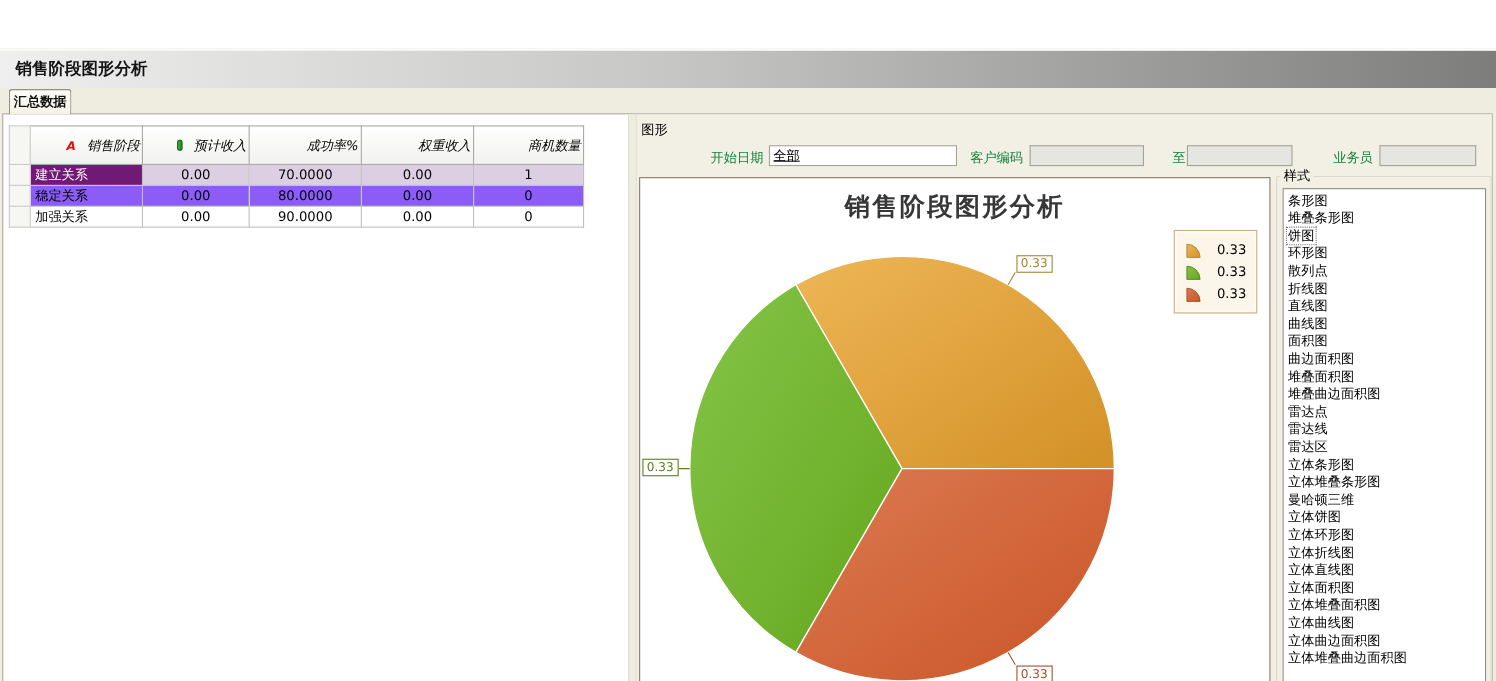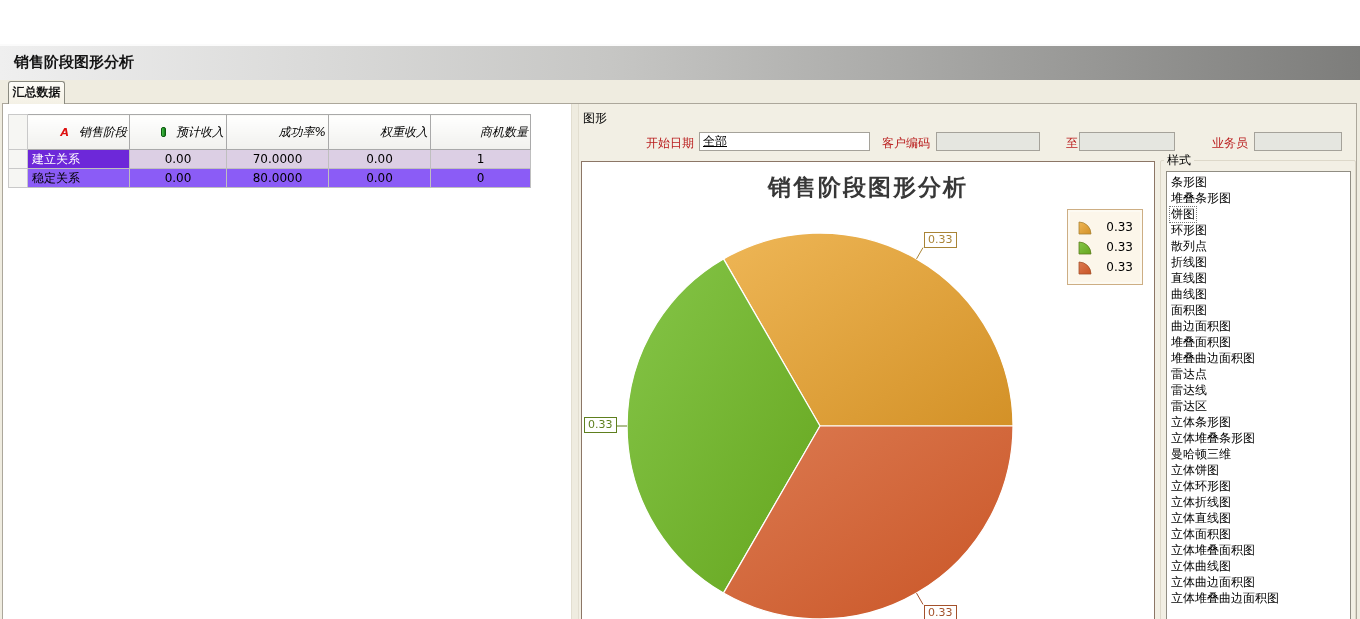--- a/index.html
+++ b/index.html
@@ -28,30 +28,30 @@
   table#grid { position:absolute; left:8px; top:70px; border-collapse:collapse; table-layout:fixed;
     font-size:12px; border:1px solid #92A7BB; background:#FFF; }
   #grid th, #grid td { border:1px solid #BFBFBF; height:19px; padding:0 4px;
     overflow:hidden; white-space:nowrap; }
   #grid thead th { background:linear-gradient(#FFFFFF,#F1F1EE); border-color:#A9A9A9;
     font-weight:normal; text-align:right; height:35px; padding:0 2px;font-style:italic; }
   #grid .rowhdr { background:#F6F6F3; border-color:#C9C9C9; }
   #grid td.num { text-align:center; }
   #grid td.stage { text-align:left; }
   tr.r0 td { background:#DCCFE4; }
-  tr.r0 td.stage { background:#6d28d9; color:#FFFFFF; }
+  tr.r0 td.stage { background:#701a75; color:#FFFFFF; }
   tr.r1 td { background:#8b5cf6; }
   tr.r2 td { background:#FFFFFF; }
   tr.r0 td.rowhdr, tr.r1 td.rowhdr, tr.r2 td.rowhdr { background:#F6F6F3; }
   .icon-a { color:#DE1010; font-weight:bold; font-size:11px; margin-right:10px; }
   .icon-bar { display:inline-block; width:5px; height:10px; margin-right:10px; vertical-align:-1px;
     background:linear-gradient(to right,#46C24A,#157A18); border:1px solid #0E5C10; border-radius:2px; }
 
   
-  .flabel { position:absolute; top:91px; font-size:12px; color:#b91c1c; }
+  .flabel { position:absolute; top:91px; font-size:12px; color:#15803d; }
   .finput { position:absolute; top:88px; height:19px; border:1px solid #A5A29A; font-size:12px;
     padding:0 3px; font-family:inherit; }
   .finput.white { background:#FFFFFF;text-decoration:underline; }
   .finput.gray { background:#E5E6E0; }
   #graph-label { position:absolute; left:583px; top:66px; font-size:12px; color:#000; }
 
   
   #chart { position:absolute; left:581px; top:117px; width:574px; height:491px;
     background:#FFFFFF; border:1px solid #8C7666; }
   #chart-title { position:absolute; left:0; top:10px; width:100%; text-align:center;
@@ -118,20 +118,28 @@
         <td class="num">0.00</td>
         <td class="num">70.0000</td>
         <td class="num">0.00</td>
         <td class="num">1</td>
       </tr>
       <tr class="r1">
         <td class="rowhdr"></td>
         <td class="stage">稳定关系</td>
         <td class="num">0.00</td>
         <td class="num">80.0000</td>
+        <td class="num">0.00</td>
+        <td class="num">0</td>
+      </tr>
+      <tr class="r2">
+        <td class="rowhdr"></td>
+        <td class="stage">加强关系</td>
+        <td class="num">0.00</td>
+        <td class="num">90.0000</td>
         <td class="num">0.00</td>
         <td class="num">0</td>
       </tr>
     </tbody>
   </table>
 
   <div id="graph-label">图形</div>
 
   <div class="flabel" style="left:646px">开始日期</div>
   <input class="finput white" style="left: 699px; width: 171px;" value="全部">

